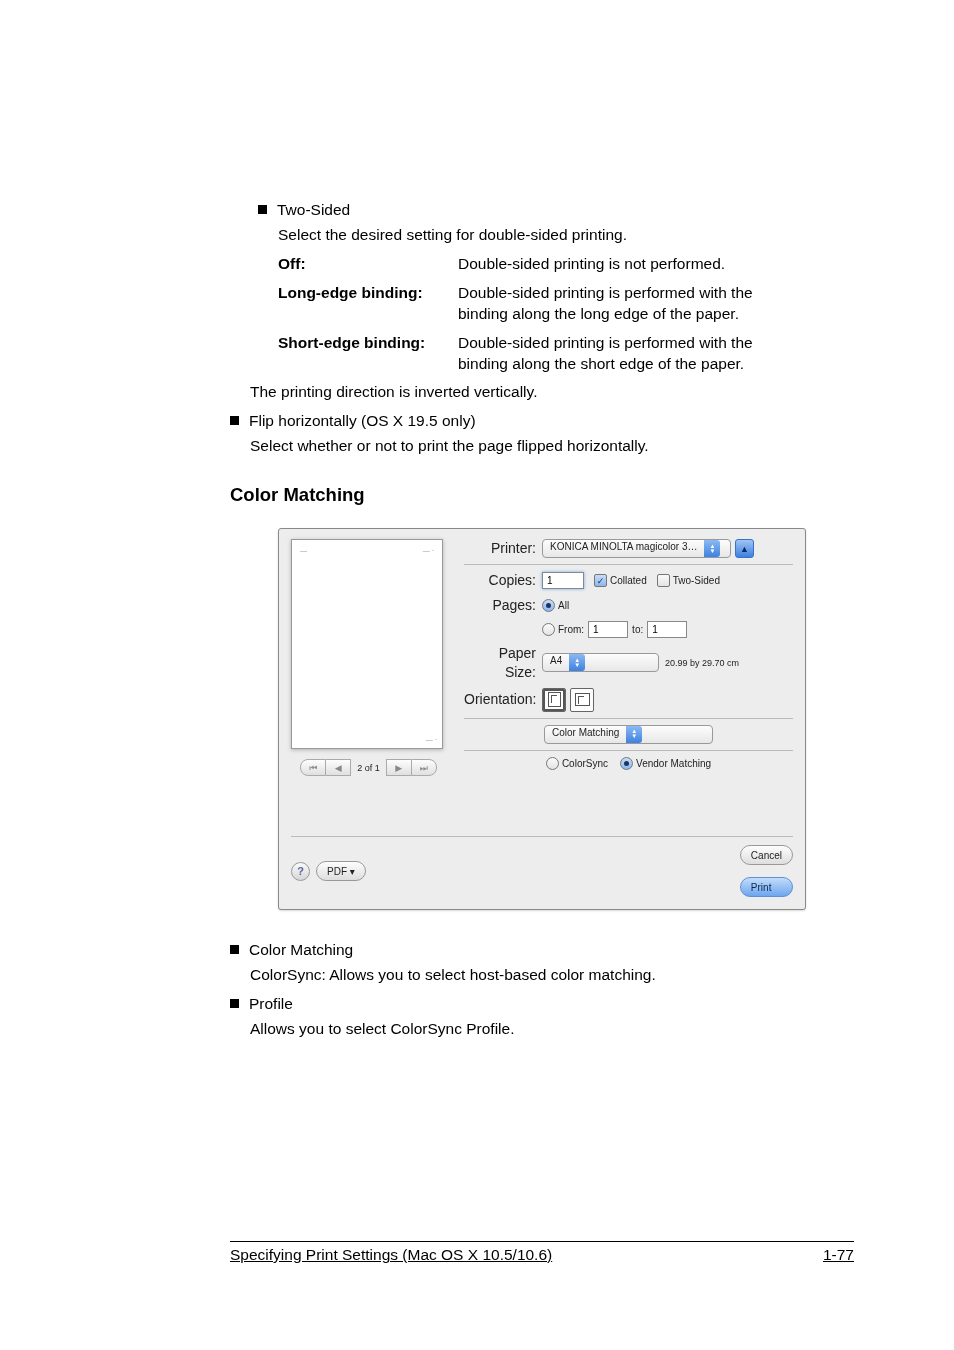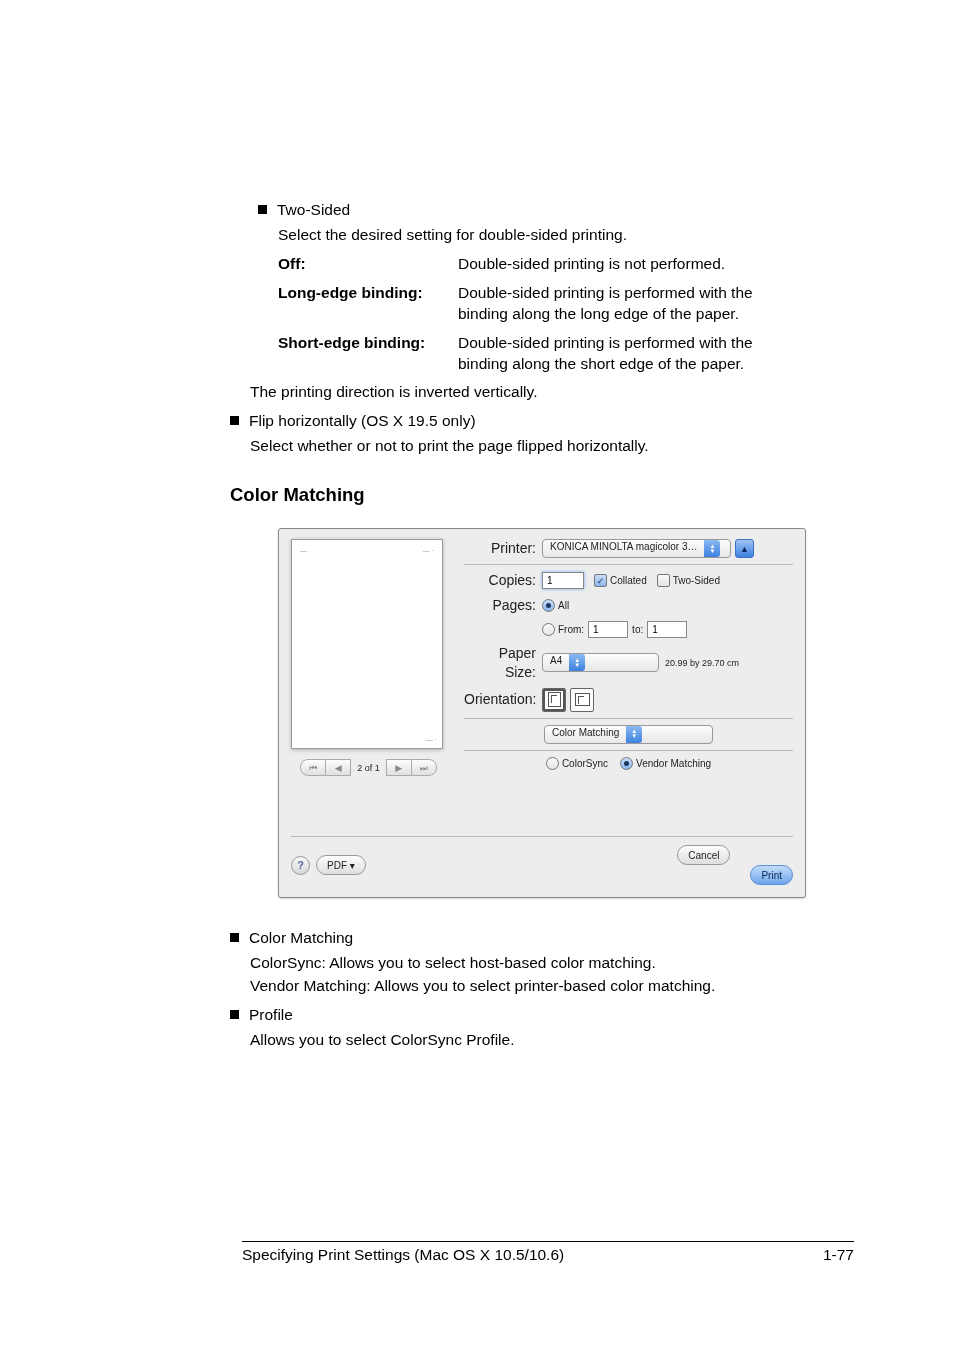--- a/index.html
+++ b/index.html
@@ -292,31 +292,32 @@
       background: linear-gradient(#fdfdfd,#dedede);
       padding: 0 10px;
       font-size: 10px;
       display: inline-flex;
       align-items: center;
     }
     .pillbtn.accent {
       background: linear-gradient(#c3dcfb,#6ea6ee);
       border-color: #5d90d6;
       color: #0a274f;
-      margin-top: 20px;
     }
     .rightbtns {
       display: flex;
-      gap: 20px;
+      gap: 12px;
+      flex-direction: column;
     }
     .footer {
       position: absolute;
       bottom: 86px;
-      left: 242px;
+      left: 230px;
       right: 100px;
+      text-decoration: underline;
     }
     .footer hr {
       border: none;
       border-top: 1.3px solid #000;
       margin: 0 0 4px 0;
     }
     .footer-row {
       display: flex;
       justify-content: space-between;
       font-size: 15.5px;
@@ -459,21 +460,20 @@
             </span>
         </div>
       </div>
     </div>
   </div>
 
   <div class="bitem" style="margin-left:-28px">
     <span class="sq"></span><span>Color Matching</span>
   </div>
   <div class="bsub" style="margin-left:-8px">ColorSync: Allows you to select host-based color matching.</div>
-  <div class="bsub" style="margin-left:-8px;margin-top:-6px">Vendor Matching: Allows you to select printer-based color matching.</div>
 
   <div class="bitem" style="margin-left:-28px">
     <span class="sq"></span><span>Profile</span>
   </div>
   <div class="bsub" style="margin-left:-8px">Allows you to select ColorSync Profile.</div>
 </div>
 
 <div class="footer">
   <hr>
   <div class="footer-row">

